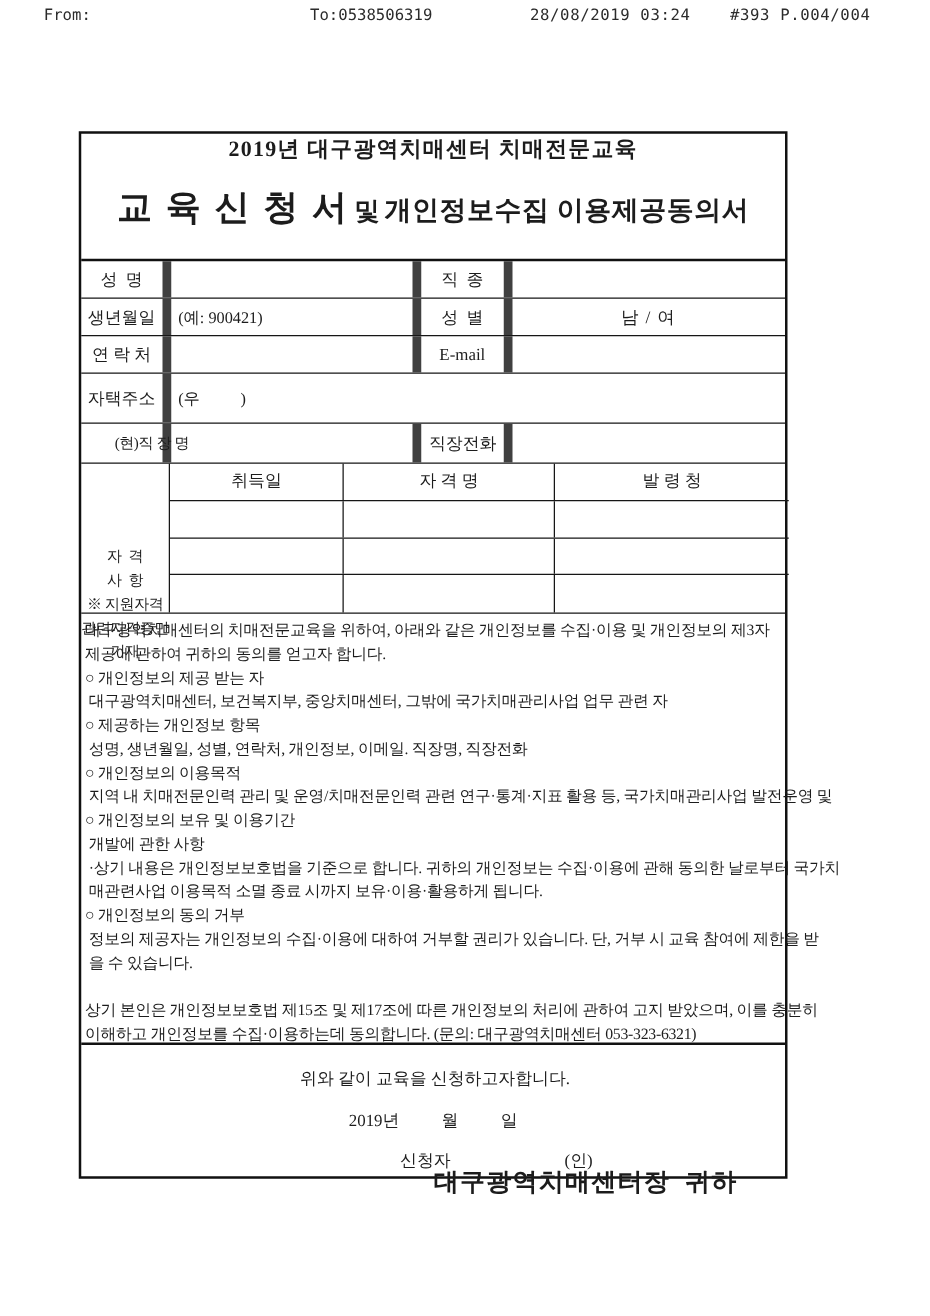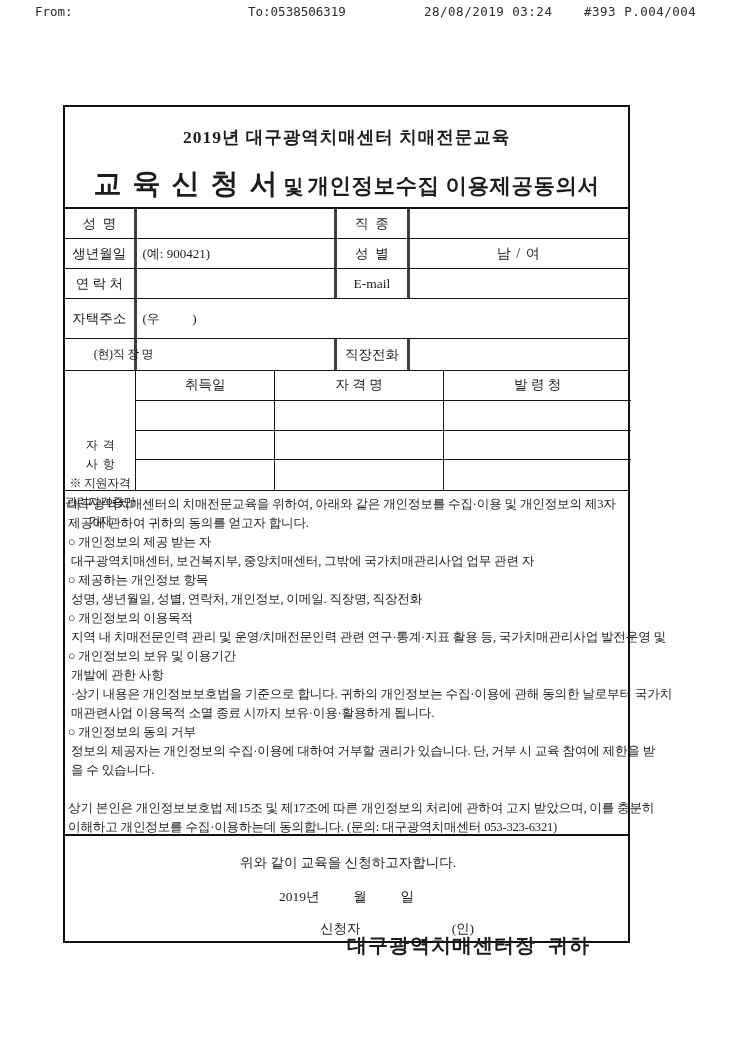--- a/index.html
+++ b/index.html
@@ -16,30 +16,30 @@
   .fx-from { left:35px; }
   .fx-to { left:248px; }
   .fx-dt { left:424px; letter-spacing:.5px; }
   .fx-pg { left:584px; letter-spacing:.5px; }
 
   
   .doc { position:absolute; left:63px; top:105px; width:567px; height:838px;
     border:2px solid #111; }
 
   .title-box { height:102px; border-bottom:2px solid #111; text-align:center;
-    padding-top:18px; }
+    padding-top:0; }
   .t1 { font-size:17.5px; font-weight:bold; letter-spacing:1px; }
   .t2 { margin-top:16px; font-weight:bold; }
   .t2 .big { font-size:28px; letter-spacing:2px; }
   .t2 .mid { font-size:20px; }
   .t2 .rest { font-size:21.5px; letter-spacing:.5px; }
 
   .row { display:flex; border-bottom:1px solid #161616; }
   .h30 { height:30px; } .h40 { height:40px; } .h32 { height:32px; }
-  .cell { border-right:3px solid #404040; display:flex; align-items:center; }
+  .cell { border-right:7px solid #404040; display:flex; align-items:center; }
   .cell.last { border-right:none; }
   .lab { justify-content:center; font-size:13.5px; white-space:pre; }
   .lab.small { font-size:12px; letter-spacing:-.3px;padding-left:48px; }
   .inp { padding-left:6px; font-size:13px; white-space:pre;text-align:center; }
   .ctr { justify-content:center; padding-left:0; font-size:14px; letter-spacing:1px; }
   .w1 { width:72px; } .w2 { width:202px; } .w3 { width:73px; } .w4 { width:220px; }
   .wide { width:495px; }
 
   
   .qual { display:flex; height:120px; border-bottom:1px solid #161616; }

